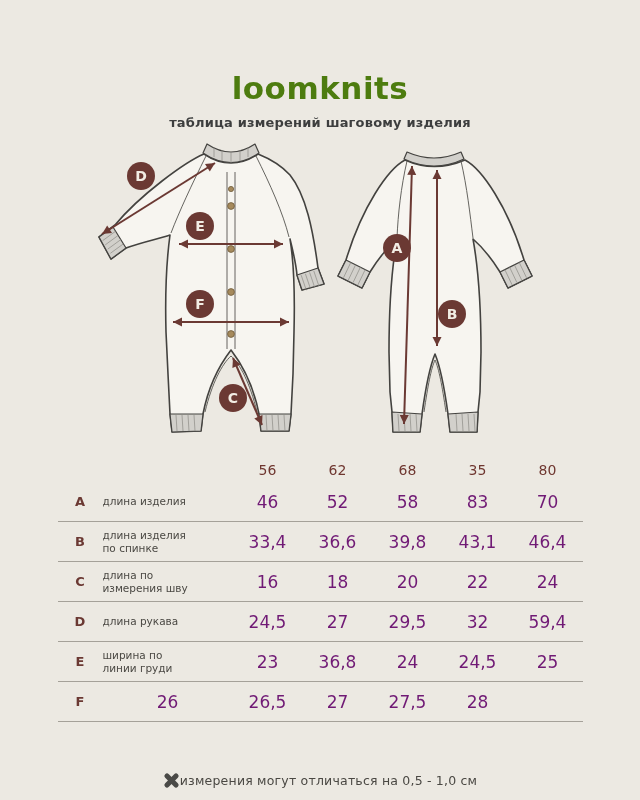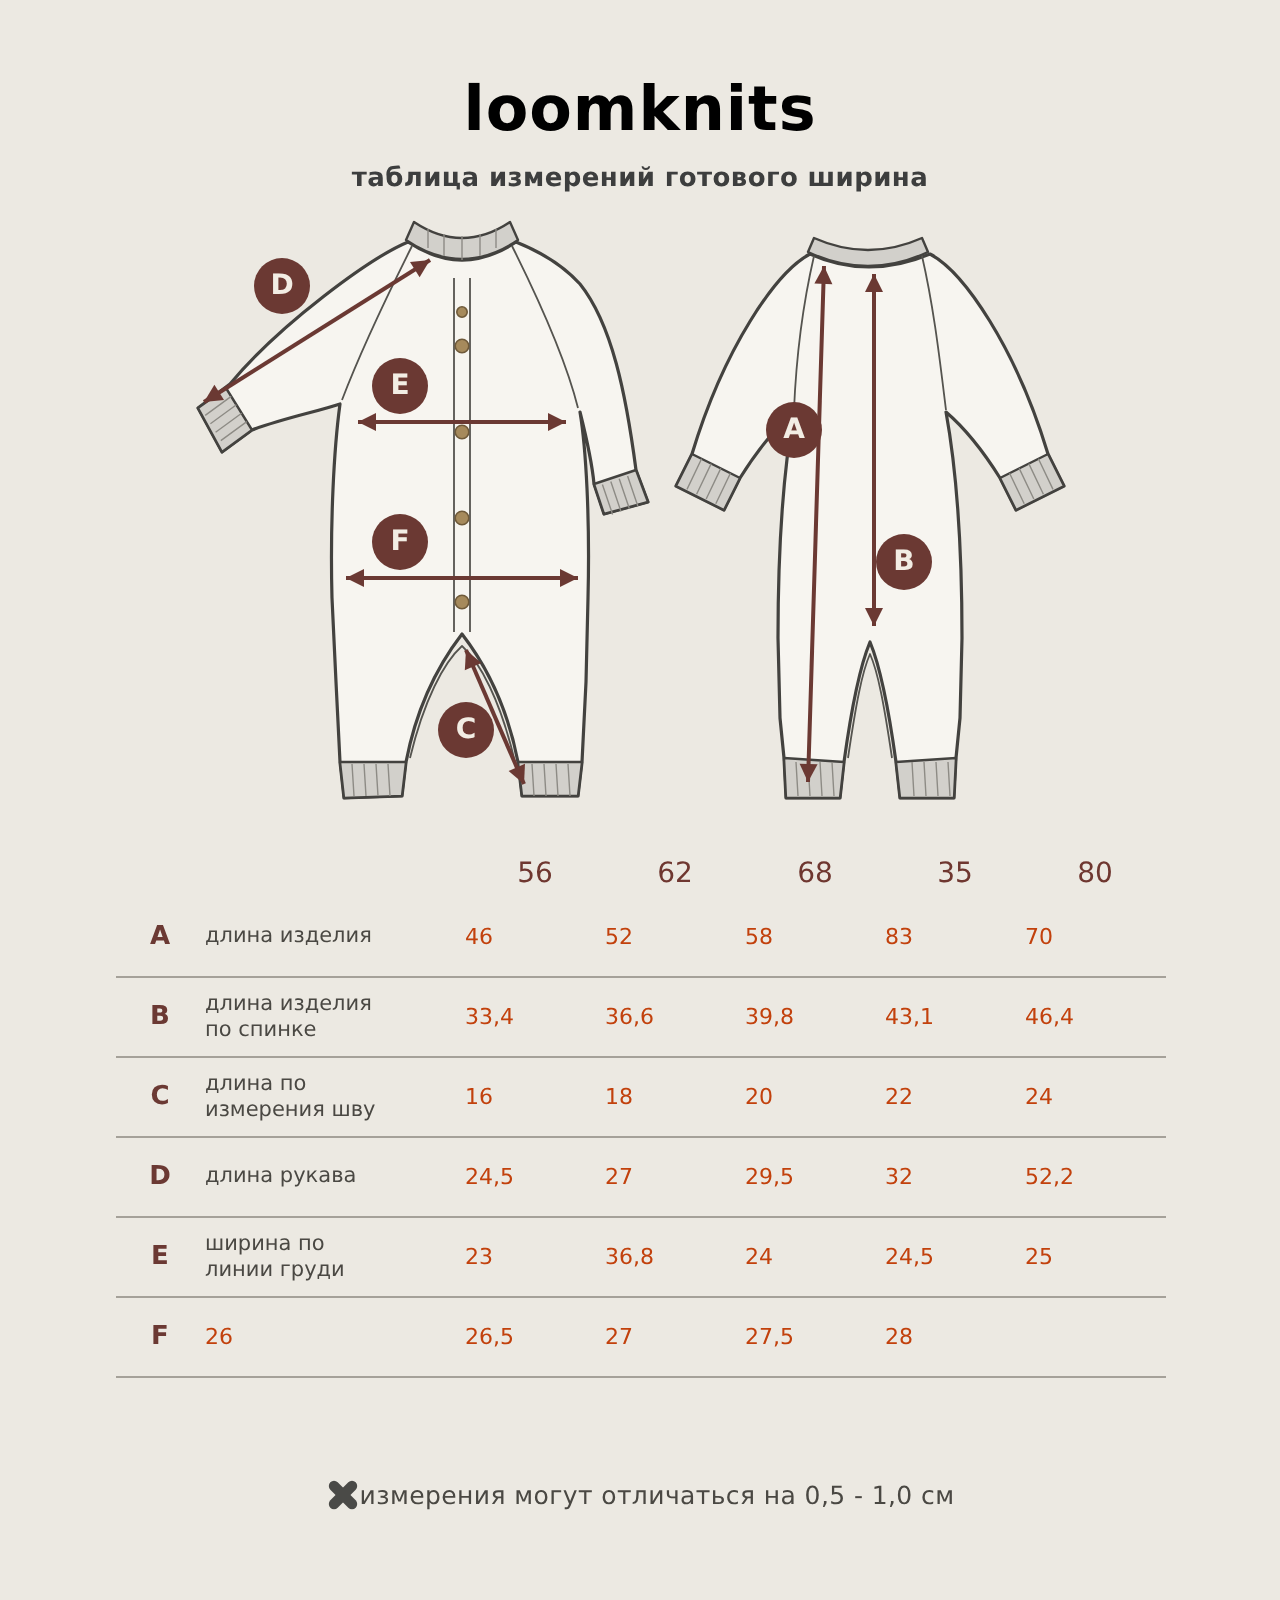--- a/index.html
+++ b/index.html
@@ -10,21 +10,21 @@
     font-family:"DejaVu Sans","Liberation Sans",sans-serif;
     color:#3d3e3d;
     overflow:hidden;
   }
   .page { width:640px; height:800px; position:relative; }
 
   
   .hdr { text-align:center; padding-top:40px; }
   .brand {
     font-size:31px; font-weight:700; letter-spacing:0.5px;
-    color:#000000; line-height:1;
+    color:#4d7c0f; line-height:1;margin-top:33px;
   }
   .subtitle {
     margin-top:11px; font-size:13px; font-weight:700;
     letter-spacing:0.2px; color:#3d3e3e;
   }
 
   
   .figures { position:relative; width:640px; height:320px; margin-top:2px; }
   .figures svg { position:absolute; left:0; top:0; }
   .badge {
@@ -39,37 +39,37 @@
   .t-head, .t-row {
     display:grid;
     grid-template-columns:45px 130px repeat(5,1fr);
     align-items:center;
   }
   .t-head { height:24px; }
   .t-row { height:40px; border-bottom:1px solid #a5a199; }
   .t-size { text-align:center; font-size:14px; font-weight:400; color:#6f3730; }
   .t-letter { text-align:center; font-size:13px; font-weight:700; color:#6b3933; }
   .t-label { font-size:10.5px; line-height:13px; color:#4a4843; }
-  .t-val { text-align:left; font-size:11px; color:#c2410c; }
+  .t-val { text-align:center; font-size:17px; color:#701a75; }
 
   
   .foot {
     margin-top:50px;
     display:flex; align-items:center; justify-content:center; 
   }
   .foot-note { font-size:12.5px; color:#4a4843; letter-spacing:0.2px; }
 </style>
 </head>
 <body>
 
 <div class="page">
 
   <header class="hdr">
     <div class="brand">loomknits</div>
-    <div class="subtitle">таблица измерений готового ширина</div>
+    <div class="subtitle">таблица измерений шаговому изделия</div>
   </header>
 
   <div class="figures">
     <svg width="640" height="320" viewBox="0 100 640 320">
 
       <g stroke="#43423f" stroke-width="1.6" stroke-linejoin="round" fill="#f7f5f0">
         <path d="
           M 204,122
           C 185,130 140,163 115,193
           L 99,205 L 111,227 L 126,216
@@ -248,21 +248,21 @@
     <div class="t-row">
       <span class="t-letter">D</span>
       <span class="t-label">
         <span>длина рукава</span><br>
         <span></span>
       </span>
       <span class="t-val">24,5</span>
       <span class="t-val">27</span>
       <span class="t-val">29,5</span>
       <span class="t-val">32</span>
-      <span class="t-val">52,2</span>
+      <span class="t-val">59,4</span>
     </div>
 
     <div class="t-row">
       <span class="t-letter">E</span>
       <span class="t-label">
         <span>ширина по</span><br>
         <span>линии груди</span>
       </span>
       <span class="t-val">23</span>
       <span class="t-val">36,8</span>

